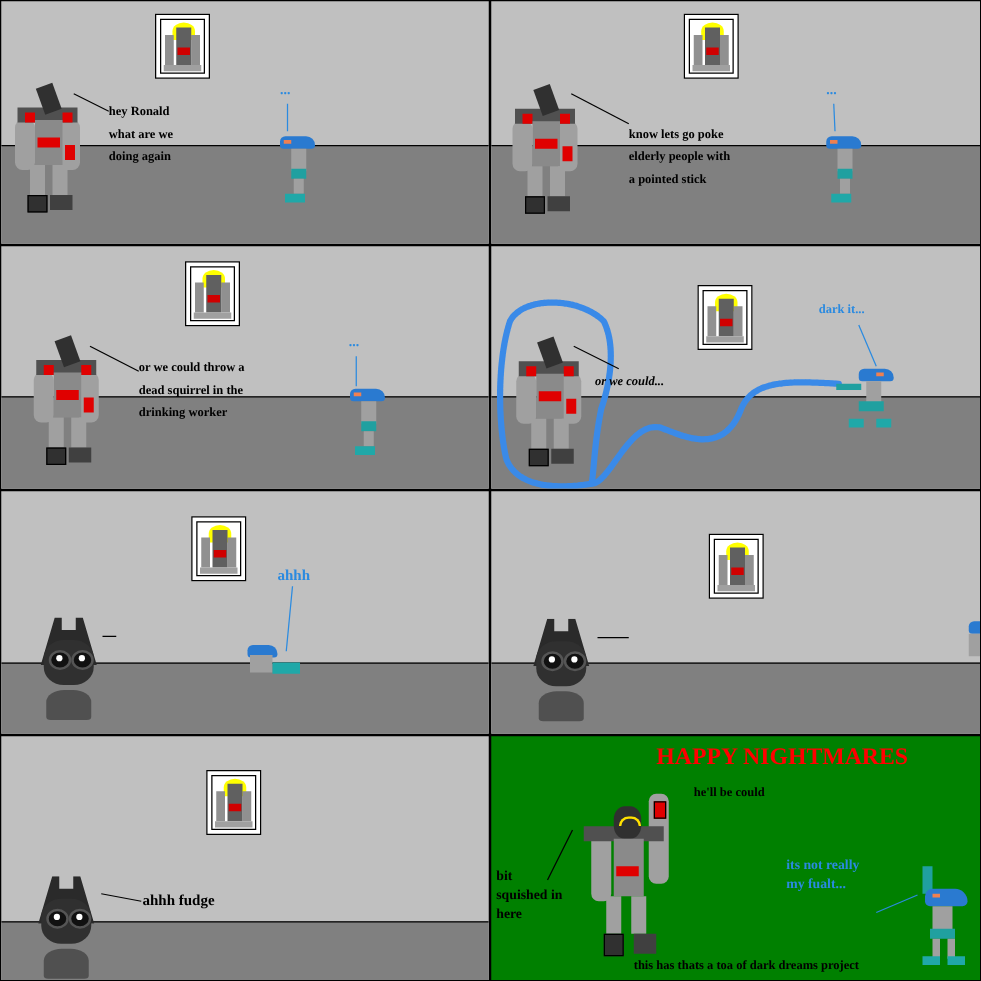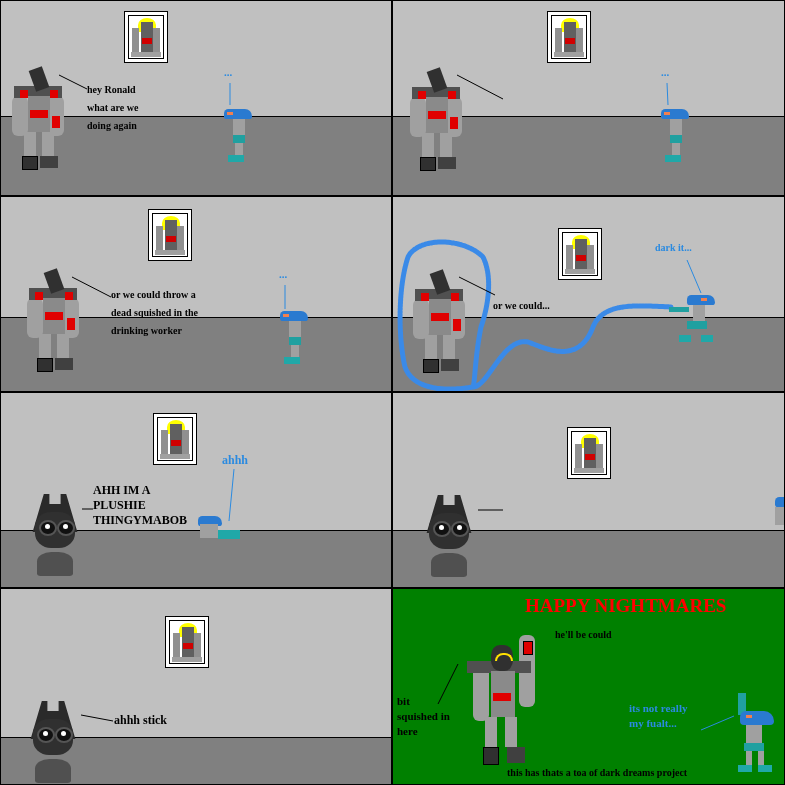--- a/index.html
+++ b/index.html
@@ -133,20 +133,23 @@
         <div class="hand"></div>
         <div class="legL"></div>
         <div class="legR"></div>
         <div class="footL"></div>
         <div class="footR"></div>
     </div>
     <svg class="line" width="391" height="194">
         <line x1="64" y1="74" x2="110" y2="98" stroke="#000" stroke-width="1"></line>
         <line x1="274" y1="82" x2="275" y2="104" stroke="#2a8ae0" stroke-width="1"></line>
       </svg>
+    <div class="text" style="left:110px;top:98px;">know lets go poke
+elderly people with
+a pointed stick</div>
     <div class="text blue" style="left:268px;top:62px;font-size:11px;">...</div>
     <div class="toa" style="left:268px;top:108px;">
       <div class="helm">
           <div class="visor"></div>
         </div>
         <div class="torso"></div>
         <div class="knee"></div>
         <div class="leg"></div>
         <div class="foot"></div>
     </div>
@@ -177,21 +180,21 @@
         <div class="legL"></div>
         <div class="legR"></div>
         <div class="footL"></div>
         <div class="footR"></div>
     </div>
     <svg class="line" width="390" height="194">
         <line x1="71" y1="80" x2="110" y2="100" stroke="#000" stroke-width="1"></line>
         <line x1="284" y1="88" x2="284" y2="112" stroke="#2a8ae0" stroke-width="1"></line>
       </svg>
     <div class="text" style="left:110px;top:89px;">or we could throw a
-dead squished in the
+dead squirrel in the
 drinking worker</div>
     <div class="text blue" style="left:278px;top:68px;font-size:11px;">...</div>
     <div class="toa" style="left:279px;top:114px;">
       <div class="helm">
           <div class="visor"></div>
         </div>
         <div class="torso"></div>
         <div class="knee"></div>
         <div class="leg"></div>
         <div class="foot"></div>
@@ -223,21 +226,21 @@
         <div class="legL"></div>
         <div class="legR"></div>
         <div class="footL"></div>
         <div class="footR"></div>
     </div>
     <svg class="line" width="391" height="194">
       <path d="M278 110 C 240 108, 210 106, 200 130 C 185 170, 150 150, 135 145 C 110 140, 95 190, 80 190 C 50 195, 20 192, 12 170 C 5 140, 5 90, 15 60 C 25 40, 70 40, 90 60 C 100 80, 95 110, 88 130 C 82 160, 82 185, 80 190" fill="none" stroke="#3a8ae8" stroke-width="5" stroke-linecap="round" stroke-dasharray="2 1"></path>
       <line x1="66" y1="80" x2="102" y2="98" stroke="#000" stroke-width="1"></line>
       <line x1="294" y1="63" x2="308" y2="96" stroke="#2a8ae0" stroke-width="1"></line>
     </svg>
-    <div class="text" style="left:100px;top:100px;">or we could...</div>
+    <div class="text" style="left:83px;top:100px;font-style:italic;">or we could...</div>
     <div class="text blue" style="left:262px;top:42px;">dark it...</div>
     <div class="toa" style="left:286px;top:98px;width:36px;">
       <div class="helm" style="left:8px;">
           <div class="visor" style="left:14px;"></div>
         </div>
       <div style="position:absolute;left:-10px;top:12px;width:20px;height:5px;background:#20a0a0;"></div>
       <div class="torso" style="left:14px;"></div>
         <div class="knee" style="left:8px;width:20px;"></div>
       <div class="foot" style="left:0px;top:40px;width:12px;"></div>
         <div class="foot" style="left:22px;top:40px;width:12px;"></div>
@@ -260,23 +263,20 @@
       <div class="ears"></div>
         <div class="face"></div>
         <div class="eye eyeL"></div>
         <div class="eye eyeR"></div>
         <div class="feet"></div>
     </div>
     <svg class="line" width="390" height="194">
         <line x1="81" y1="116" x2="92" y2="116" stroke="#000" stroke-width="1"></line>
         <line x1="233" y1="76" x2="228" y2="128" stroke="#2a8ae0" stroke-width="1"></line>
       </svg>
-    <div class="text caps" style="left:92px;top:90px;">AHH IM A
-PLUSHIE
-THINGYMABOB</div>
     <div class="text blue small" style="left:221px;top:60px;">ahhh</div>
     <div class="toa" style="left:197px;top:123px;width:44px;height:30px;">
       <div class="helm" style="width:24px;"></div>
       <div class="torso" style="left:2px;top:8px;width:18px;height:14px;"></div>
       <div class="foot" style="left:20px;top:14px;width:22px;height:9px;"></div>
     </div>
   </div>
 
   <div class="panel" style="left:393px;top:393px;width:391px;height:194px;">
     <div class="floor" style="height:56px;"></div>
@@ -321,30 +321,30 @@
     <div class="plush" style="left:24px;top:110px;">
       <div class="ears"></div>
         <div class="face"></div>
         <div class="eye eyeL"></div>
         <div class="eye eyeR"></div>
         <div class="feet"></div>
     </div>
     <svg class="line" width="390" height="195">
         <line x1="80" y1="126" x2="112" y2="132" stroke="#000" stroke-width="1"></line>
       </svg>
-    <div class="text small" style="left:113px;top:124px;">ahhh stick</div>
+    <div class="text small" style="left:113px;top:124px;">ahhh fudge</div>
   </div>
 
   <div class="panel green" style="left:393px;top:589px;width:391px;height:195px;">
     <div class="text red" style="left:132px;top:8px;">HAPPY NIGHTMARES</div>
     <div class="text" style="left:162px;top:37px;">he'll be could</div>
     <div class="text small" style="left:4px;top:105px;font-size:11px;">bit
 squished in
 here</div>
-    <div class="text blue small" style="left:236px;top:112px;font-size:11px;">its not really
+    <div class="text blue small" style="left:236px;top:96px;font-size:11px;">its not really
 my fualt...</div>
     <div class="text small" style="left:114px;top:178px;font-size:10px;line-height:12px;">this has thats a toa of dark dreams project</div>
     <svg class="line" width="391" height="195">
         <line x1="65" y1="75" x2="45" y2="115" stroke="#000" stroke-width="1"></line>
         <line x1="308" y1="141" x2="341" y2="127" stroke="#2a8ae0" stroke-width="1"></line>
       </svg>
     <div class="robot" style="left:70px;top:46px;width:80px;height:134px;">
       <div class="armL" style="left:10px;top:30px;height:56px;"></div>
       <div style="position:absolute;left:56px;top:0;width:16px;height:72px;background:#a0a0a0;border-radius:6px;"></div>
       <div style="position:absolute;left:60px;top:6px;width:8px;height:12px;background:#e00000;border:1px solid #000;"></div>

